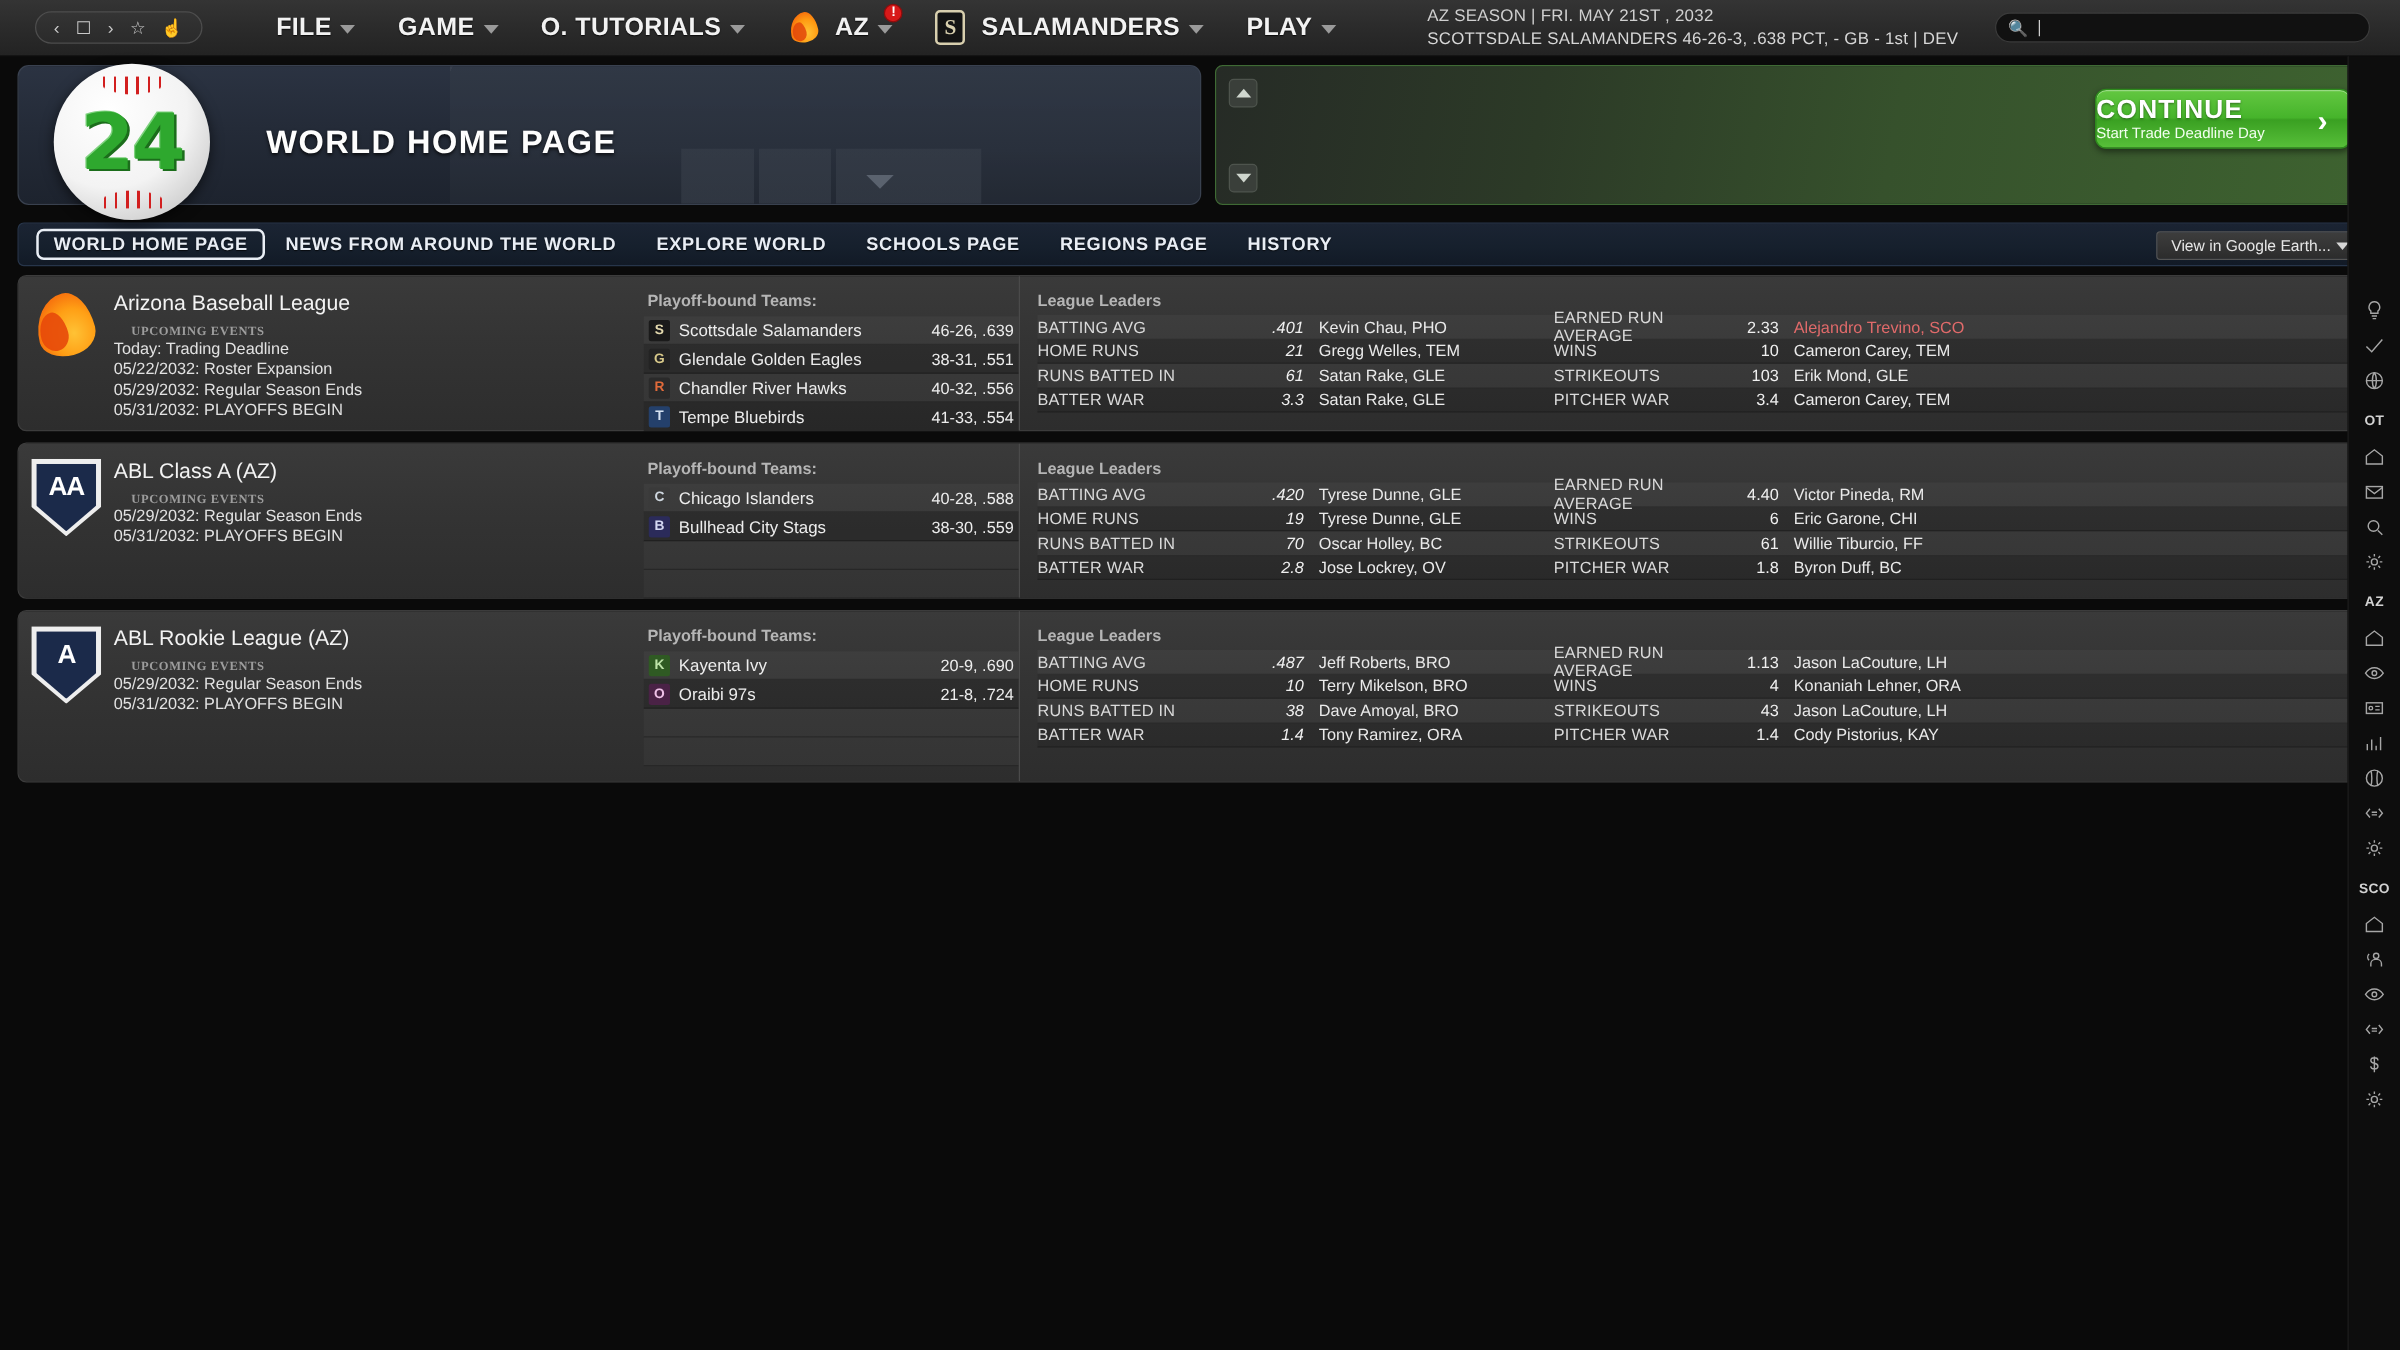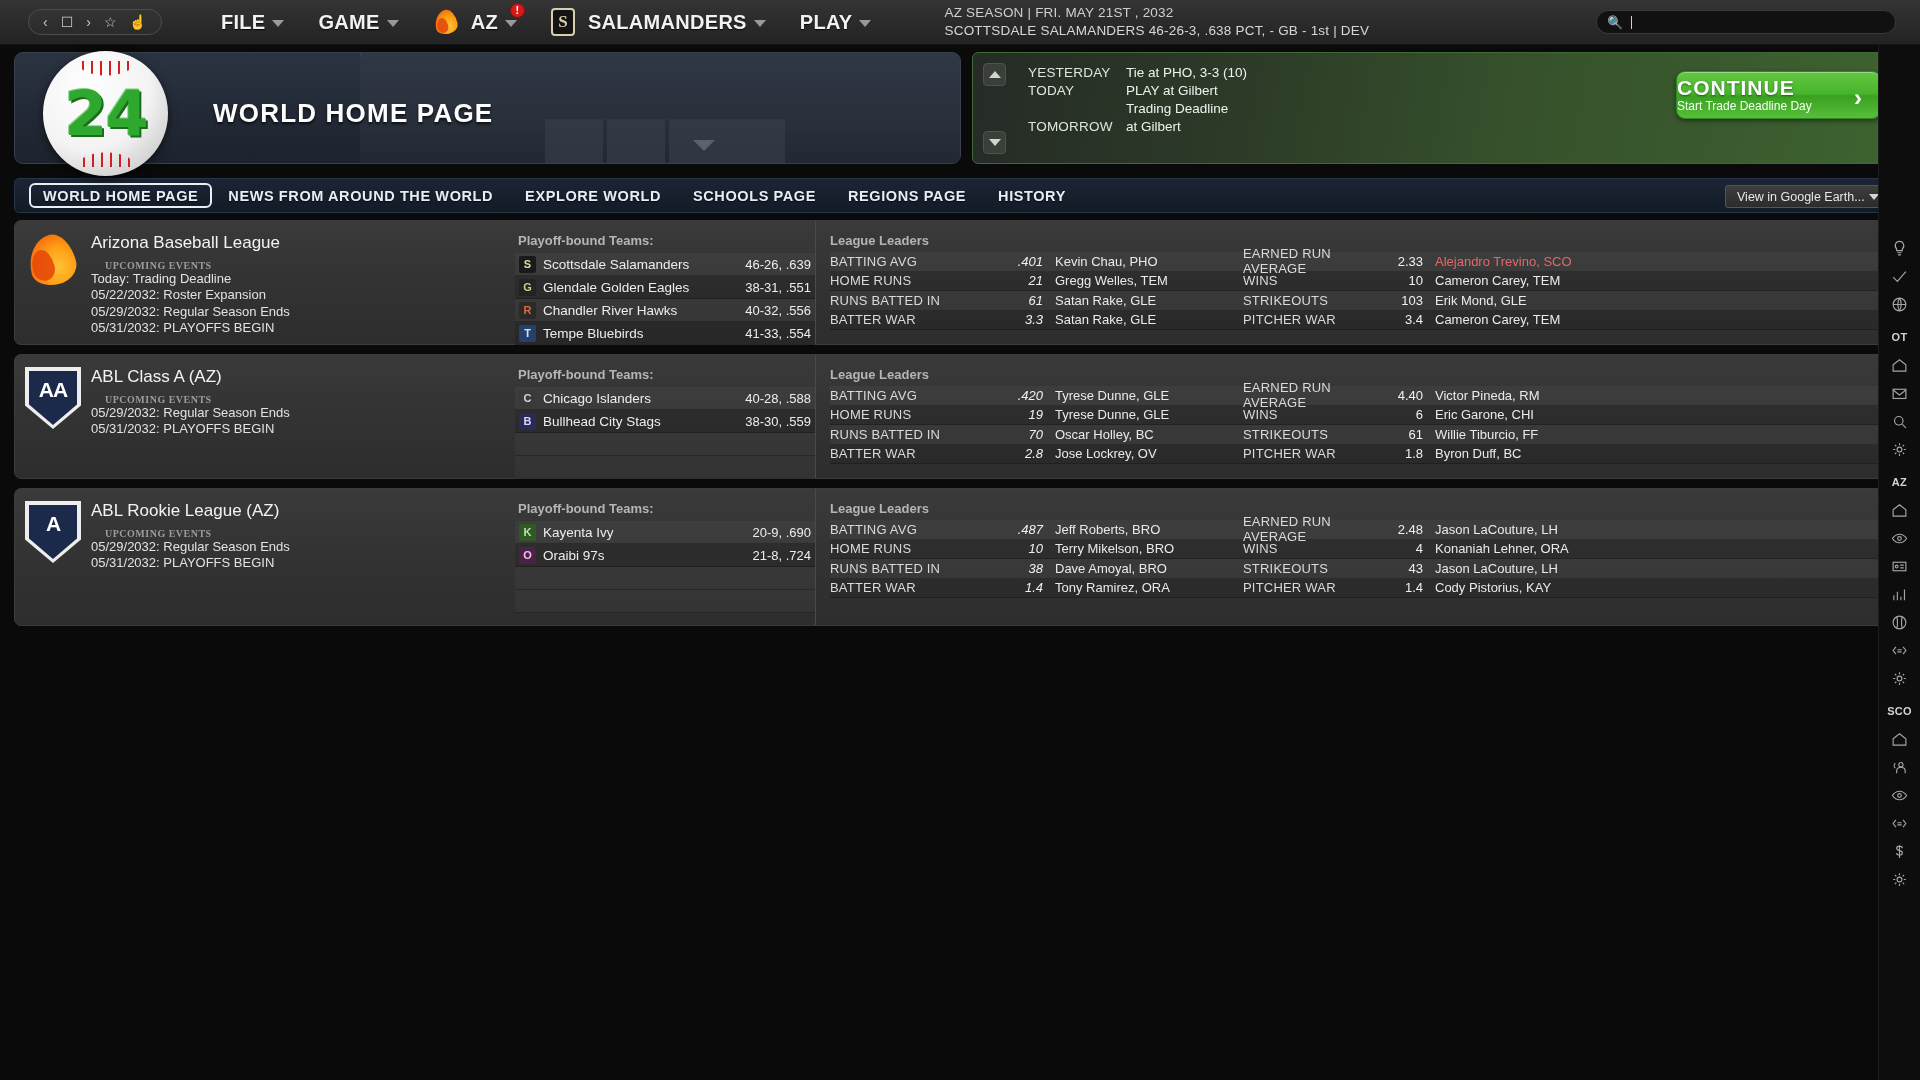--- a/index.html
+++ b/index.html
@@ -302,20 +302,24 @@
     <div class="menuitems">
       <div class="menu-entry">
         <span class="mlabel">FILE</span>
         <span class="caret"></span>
       </div>
       <div class="menu-entry">
         <span class="mlabel">GAME</span>
         <span class="caret"></span>
       </div>
       <div class="menu-entry">
+        <span class="mlabel">O. TUTORIALS</span>
+        <span class="caret"></span>
+      </div>
+      <div class="menu-entry">
         <span class="flame-ico"></span>
         <span class="mlabel">AZ</span>
         <span class="caret"></span>
         <span class="badge-alert">!</span>
       </div>
       <div class="menu-entry">
         <span class="sal-ico">S</span>
         <span class="mlabel">SALAMANDERS</span>
         <span class="caret"></span>
       </div>
@@ -349,38 +353,20 @@
   </div>
 
   <div class="evtpanel">
     <div class="collapse-btn">
         <span class="chev"></span>
       </div>
     <div class="collapse-btn down">
         <span class="chev"></span>
       </div>
 
-    <div class="evtrows">
-      <div class="evtrow">
-        <div class="k">YESTERDAY</div>
-        <div class="v">Tie at PHO, 3-3 (10)</div>
-      </div>
-      <div class="evtrow">
-        <div class="k">TODAY</div>
-        <div class="v">PLAY at Gilbert</div>
-      </div>
-      <div class="evtrow">
-        <div class="k"></div>
-        <div class="v">Trading Deadline</div>
-      </div>
-      <div class="evtrow">
-        <div class="k">TOMORROW</div>
-        <div class="v">at Gilbert</div>
-      </div>
-    </div>
 
     <div class="continue-btn">
       <div class="c1">CONTINUE</div>
       <div class="c2">Start Trade Deadline Day</div>
       <div class="cgo">›</div>
     </div>
     <div class="dblchev">»</div>
   </div>
 
   <div class="tabbar">
@@ -563,21 +549,21 @@
         <div class="teamrow blank"></div>
         <div class="teamrow blank"></div>
       </div>
       <div class="c-right">
         <div class="hdr">League Leaders</div>
         <div class="leadrow">
           <span class="cat">BATTING AVG</span>
           <span class="val">.487</span>
           <span class="who">Jeff Roberts, BRO</span>
           <span class="cat2">EARNED RUN AVERAGE</span>
-          <span class="val2">2.48</span>
+          <span class="val2">1.13</span>
           <span class="who2">Jason LaCouture, LH</span>
         </div>
         <div class="leadrow alt">
           <span class="cat">HOME RUNS</span>
           <span class="val">10</span>
           <span class="who">Terry Mikelson, BRO</span>
           <span class="cat2">WINS</span>
           <span class="val2">4</span>
           <span class="who2">Konaniah Lehner, ORA</span>
         </div>

